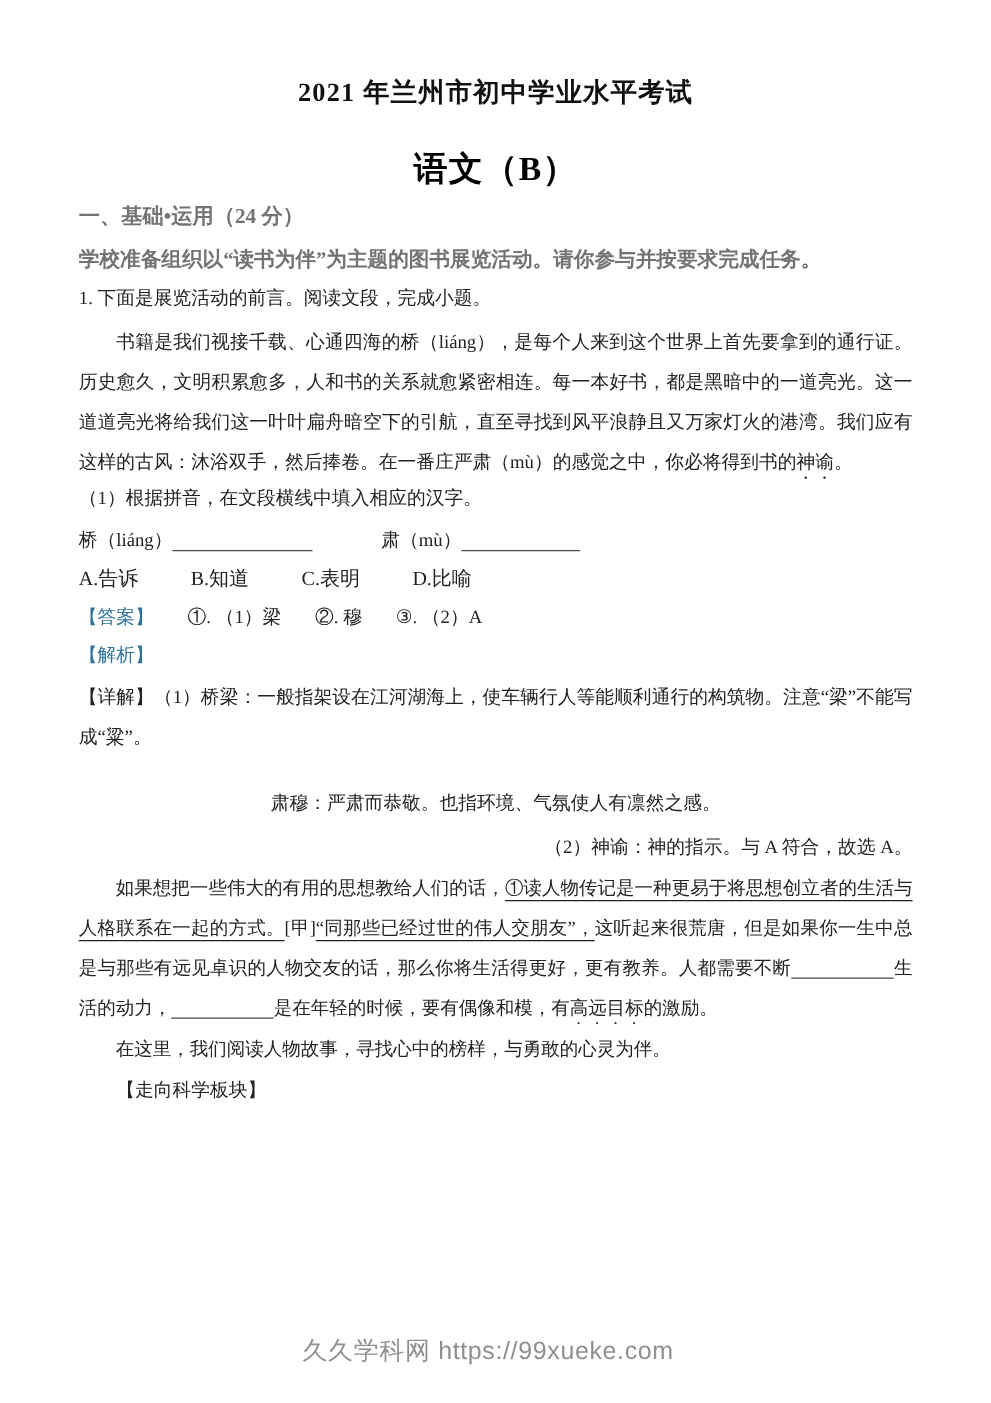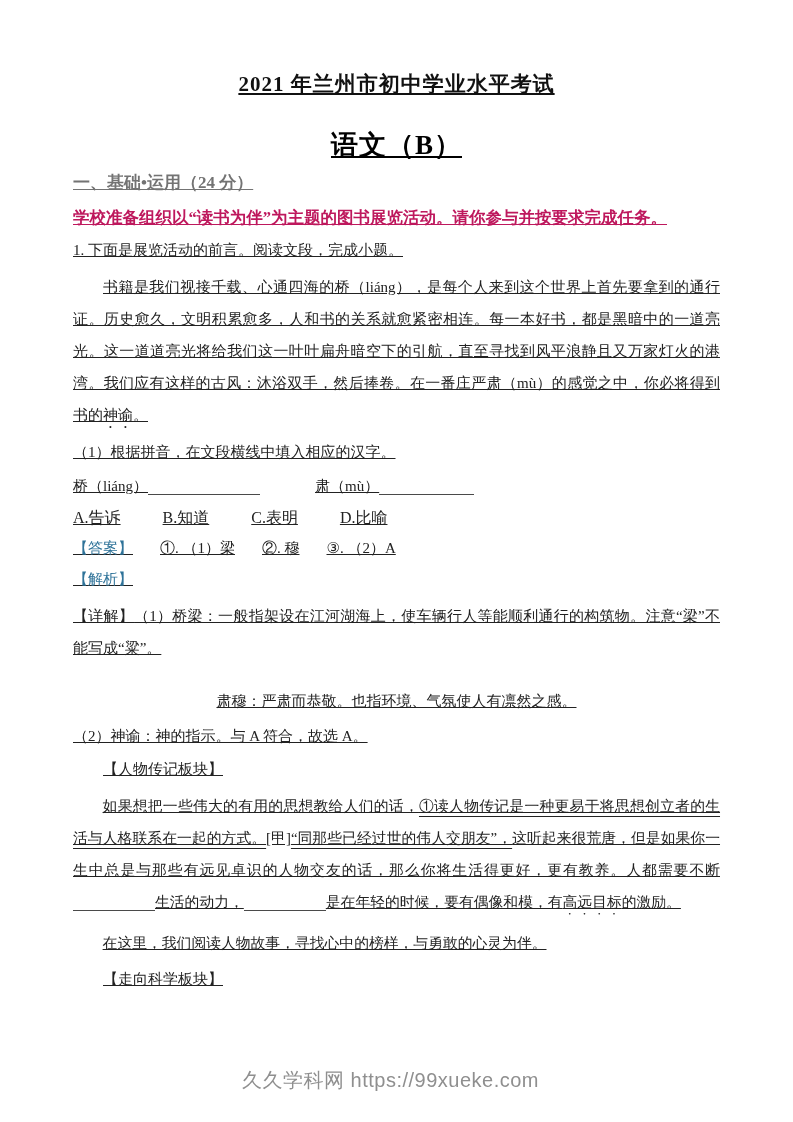--- a/index.html
+++ b/index.html
@@ -3,46 +3,46 @@
 <meta charset="utf-8">
 <style>
   html,body { margin:0; padding:0; background:#ffffff; }
   .page {
     position:relative; width:793px; height:1122px; margin:0 auto;
     background:#ffffff; overflow:hidden;
     font-family:"Liberation Serif","DejaVu Serif",serif;
     color:#222222;
   }
   .content { padding:58px 63px 0 63px; }
-  p, h1, h2, h3 { margin:10px;text-decoration:underline; }
+  p, h1, h2, h3 { margin:0; }
 
   .title    { text-align:center; font-size:21px; font-weight:bold; line-height:32px; letter-spacing:1px; color:#111; }
   .subtitle { text-align:center; font-size:27px; font-weight:bold; line-height:30px; margin-top:30px; letter-spacing:1px; color:#000000; }
   .sec-heading { font-size:17px; font-weight:bold; line-height:25px; margin-top:10px; color:#737373; }
-  .intro    { font-size:16.5px; font-weight:bold; line-height:24px; margin-top:11px; color:#be185d; }
+  .intro    { font-size:16.5px; font-weight:bold; line-height:24px; margin-top:11px; color:#737373; }
 
   .stem     { font-size:15px; line-height:21px; margin-top:9px; }
   .passage  { font-size:15px; line-height:32px; margin-top:8px; text-align:justify; text-indent:2em; }
   .subq     { font-size:15px; line-height:21px; margin-top:2px; }
   .subq2    { margin-top:10px; }
   .fills    { font-size:15px; line-height:21px; margin-top:13px; }
   .fill2label { margin-left:55px; }
   .blank { display:inline-block; height:1em; border-bottom:1px solid #4a4a4a; vertical-align:-4px; }
   .blank.w1 { width:112px; } .blank.w2 { width:95px; } .blank.w3 { width:82px; }
 
   .options  { font-size:16px; line-height:21px; margin-top:9px; }
   .options span { margin-right:42px; }
 
   .ans-line { font-size:15px; line-height:21px; margin-top:10px; }
   .label-blue { color:var(--accent-blue,#2f7399); }
   .ans-item { margin-left:27px; }
 
   .detail   { font-size:15px; line-height:32px; margin-top:6px; text-align:justify; }
   .detail.d2 { line-height:21px; margin-top:27px; text-align:center; }
-  .detail.d3 { line-height:21px; margin-top:14px; text-align:left; }
+  .detail.d3 { line-height:21px; margin-top:14px; text-align:right; }
 
   .q2stem   { margin-top:44px; }
   .block-title { font-size:15px; line-height:21px; margin-top:12px; text-indent:2em; }
   .q2para   { font-size:14.8px; line-height:32px; margin-top:6px; text-align:justify; text-indent:2em; }
   .q2para.single { line-height:31px; margin-top:2px; text-align:left; }
   .block-title.b2 { margin-top:7px; }
 
   .underline { text-decoration:underline; text-underline-offset:5px; text-decoration-thickness:1px; }
   .em-dots {
     -webkit-text-emphasis-style:filled dot; -webkit-text-emphasis-position:under;
@@ -81,21 +81,20 @@
     <p class="ans-line"><span class="label-blue">【答案】</span><span class="ans-item">①. （1）梁</span><span class="ans-item">②. 穆</span><span class="ans-item">③. （2）A</span></p>
 
     <p class="ans-line"><span class="label-blue">【解析】</span></p>
 
     <p class="detail"><span>【详解】</span><span>（1）桥梁：一般指架设在江河湖海上，使车辆行人等能顺利通行的构筑物。注意“梁”不能写成“粱”。</span></p>
 
     <p class="detail d2">肃穆：严肃而恭敬。也指环境、气氛使人有凛然之感。</p>
     <p class="detail d3">（2）神谕：神的指示。与 A 符合，故选 A。</p>
 
 
-    <p class="block-title">【人物传记板块】</p>
 
     <p class="q2para"><span>如果想把一些伟大的有用的思想教给人们的话，</span><span class="underline">①读人物传记是一种更易于将思想创立者的生活与人格联系在一起的方式。</span><span>[甲]</span><span class="underline">“同那些已经过世的伟人交朋友”，</span><span>这听起来很荒唐，但是如果你一生中总是与那些有远见卓识的人物交友的话，那么你将生活得更好，更有教养。人都需要不断</span><span class="blank w3"></span><span>生活的动力，</span><span class="blank w3"></span><span>是在年轻的时候，要有偶像和模，有</span><span class="em-dots">高远目标</span><span>的激励。</span></p>
 
     <p class="q2para single">在这里，我们阅读人物故事，寻找心中的榜样，与勇敢的心灵为伴。</p>
 
     <p class="block-title b2">【走向科学板块】</p>
 
 
   </div>
 

